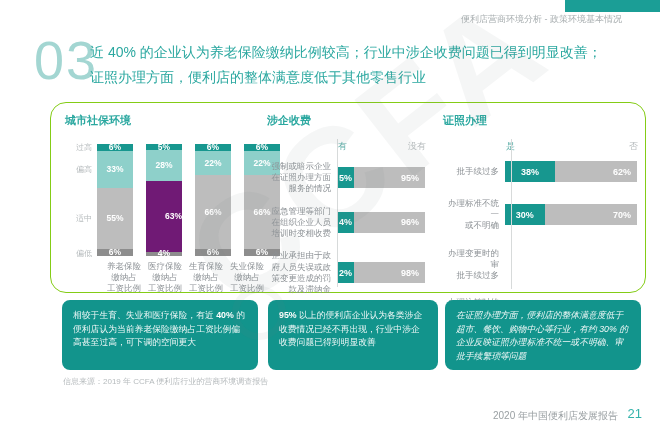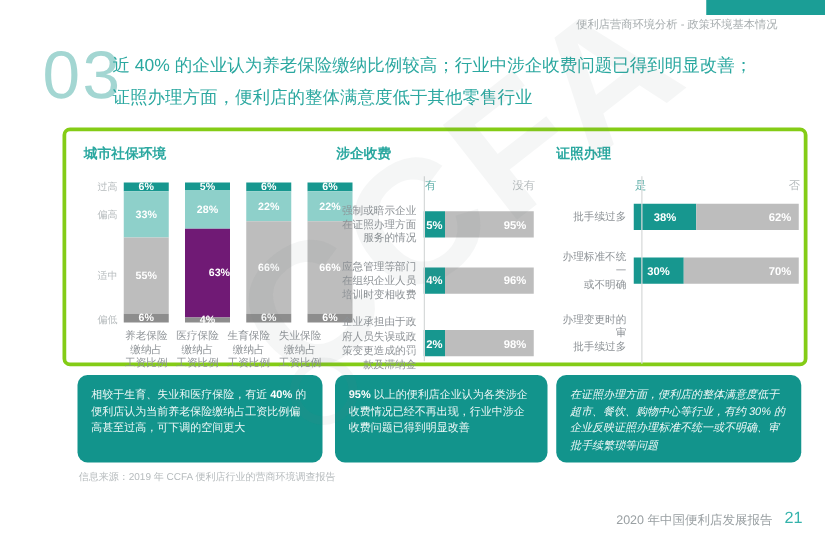--- a/index.html
+++ b/index.html
@@ -6,35 +6,35 @@
   body { background:#fff; }
   .page { position:relative; width:660px; height:441px; background:#fff; overflow:hidden;
           font-family:"Liberation Sans","DejaVu Sans",sans-serif; }
   .top-accent { position:absolute; right:0; top:0; width:95px; height:12px; background:#1b9e96; }
   .header-text { position:absolute; top:13px; right:38px; font-size:9px; color:#a6acae; }
   .sec-num { position:absolute; left:34px; top:33px; font-size:54px; line-height:1;
              color:#a3d6d2; letter-spacing:2px; }
   .title { position:absolute; left:90px; top:40px; width:552px; font-size:14px; font-weight:normal;
            color:#2ba8a0; line-height:1.75; }
   .panel { position:absolute; left:50px; top:102px; width:596px; height:191px;
-           border:3px solid #84cc16; border-radius:6px; }
+           border:1px solid #84cc16; border-radius:16px; }
   .col { position:absolute; top:10px; }
   .col1 { left:14px; width:200px; }
   .col2 { left:216px; width:174px; }
   .col3 { left:392px; width:198px; }
   .chart-title { font-size:11px; font-weight:bold; color:#2ba8a0; }
   
   .stack-wrap { display:flex; margin-top:16px; }
   #c1-axis { position:relative; width:32px; height:112px; flex:none; }
   .axis-label { position:absolute; right:5px; font-size:8px; color:#b7bcbe; white-space:nowrap; }
   #c1-bars { display:flex; gap:13px; }
   .vbar { width:36px; height:112px; display:flex; flex-direction:column; }
   .vseg { position:relative; display:flex; align-items:center; justify-content:center; min-height:0; overflow:visible; }
   .vseg span { font-size:8.5px; font-weight:bold; color:#fff; line-height:1; }
-  #c1-cats { display:flex; gap:5px; margin-left:32px; margin-top:5px; }
+  #c1-cats { display:flex; gap:5px; margin-left:32px; margin-top:5px;justify-content:flex-end; }
   .cat-label { width:36px; text-align:center; font-size:8.5px; color:#8d9296; line-height:1.3; }
   
   .hchart-head { display:flex; justify-content:space-between; font-size:9px; margin-top:12px; margin-bottom:8px; }
   .head-yes { color:#63b1ab; } .head-no { color:#b7bcbe; }
   .hrow { display:flex; align-items:center; }
   .hlabel { text-align:right; font-size:8.5px; color:#8d9296; line-height:1.32; padding-right:6px; flex:none; }
   .hbar { height:21px; display:flex; flex:none; }
   .seg-yes { display:flex; align-items:center; justify-content:center; color:#fff;
              font-size:9px; font-weight:bold; flex:none; }
   .seg-no { flex:1; display:flex; align-items:center; justify-content:flex-end;

